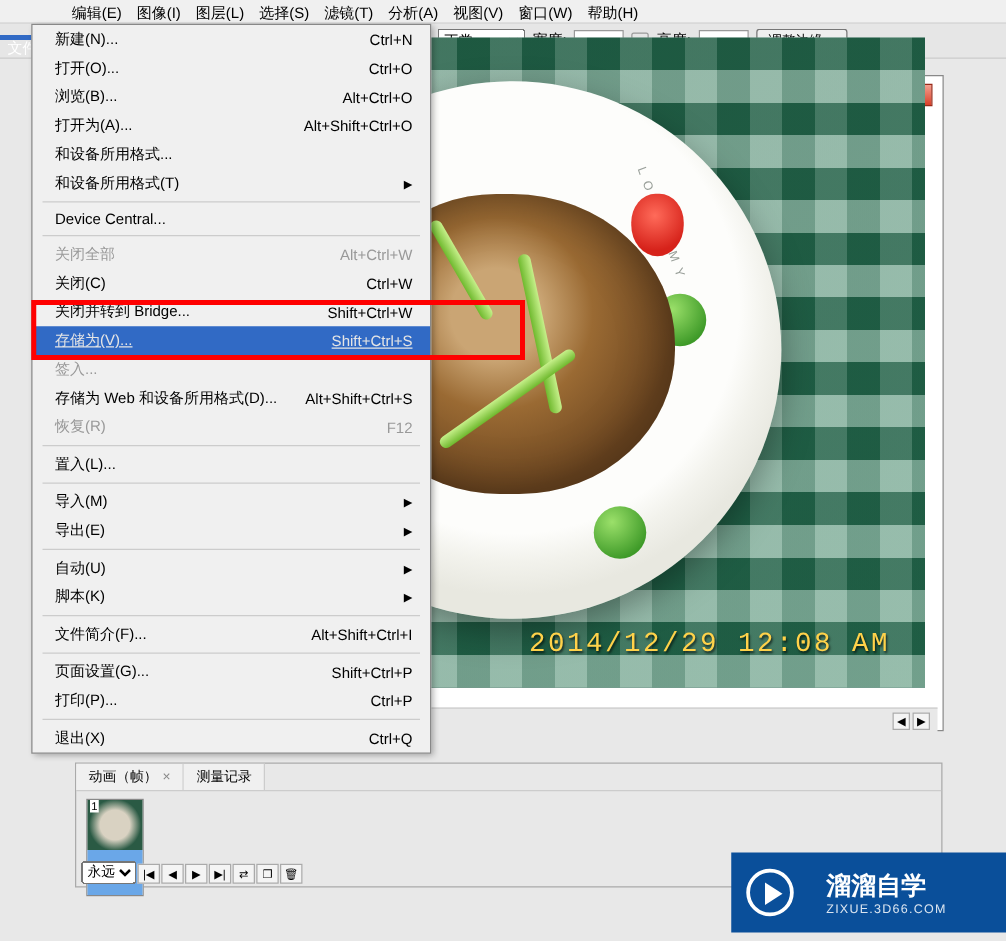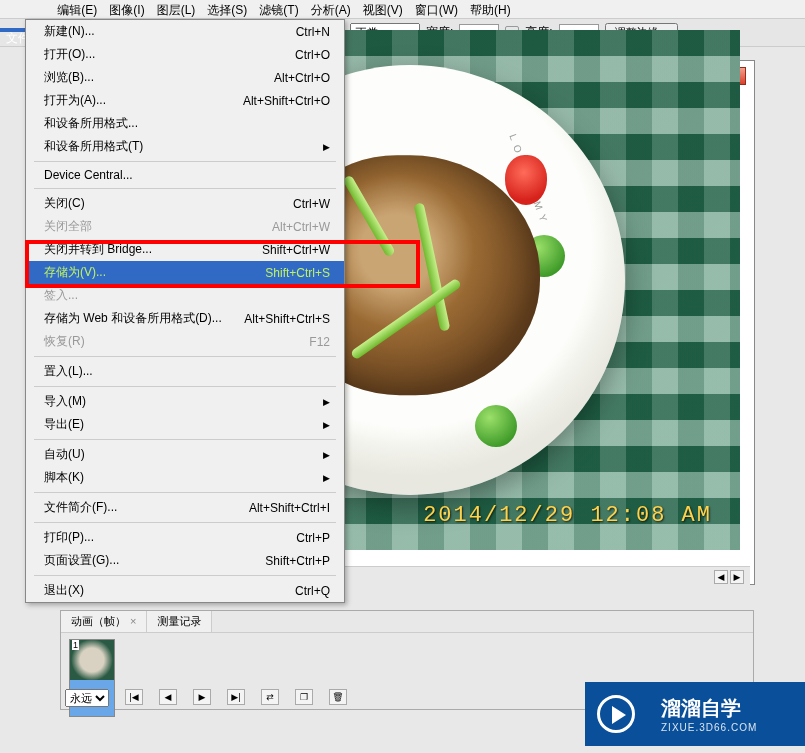--- a/index.html
+++ b/index.html
@@ -15,21 +15,21 @@
   .toolbar2 select { font-size: 12px; height: 20px; width: 70px; }
   .toolbar2 .lbl { font-size: 12px; }
   .toolbar2 input { width: 40px; height: 18px; border: 1px solid #999; font-size: 11px; }
   .toolbar2 button { font-size: 11px; height: 20px; padding: 0 8px; }
   .link-icon { width: 14px; height: 14px; border: 1px solid #999; border-radius: 2px; }
 
   
   .dropdown { position: absolute; left: 25px; top: 19px; width: 320px; background: #f0f0f0; border: 1px solid #888; box-shadow: 2px 2px 5px rgba(0,0,0,0.3); z-index: 100; }
   .dd-item { display: flex; justify-content: space-between; align-items: center; padding: 3px 14px 3px 18px; font-size: 12px; color: #000; cursor: default; position: relative; }
   .dd-item.disabled { color: #999; }
-  .dd-item.highlight { background: #316ac5; color: #bef264; }
+  .dd-item.highlight { background: #316ac5; color: #e5e5e5; text-decoration: underline; }
   .dd-item .arrow { font-size: 9px; }
   .dd-sep { height: 1px; background: #ccc; margin: 3px 8px; }
 
   
   .red-box { position: absolute; left: 25px; top: 240px; width: 395px; height: 48px; border: 4px solid #ff0000; z-index: 200; pointer-events: none; }
 
   
   .canvas-area { position: absolute; left: 75px; top: 60px; width: 680px; height: 525px; background: #fff; border: 1px solid #888; }
   .win-controls { position: absolute; right: 8px; top: 6px; display: flex; gap: 0; }
   .win-btn { width: 28px; height: 18px; border: 1px solid #7a9cc6; background: linear-gradient(#f4f8fd,#dbe8f7); font-size: 10px; text-align:center; line-height:16px; color:#333; }
@@ -61,21 +61,21 @@
 
   
   .anim-panel { position: absolute; left: 60px; top: 610px; width: 694px; height: 100px; background: #e8e8e8; border: 1px solid #aaa; }
   .anim-tabs { display: flex; height: 22px; border-bottom: 1px solid #ccc; font-size: 11px; }
   .anim-tab { padding: 3px 10px; border-right: 1px solid #ccc; background: #f0f0f0; }
   .anim-tab .x { margin-left: 4px; color: #888; }
   .frame { position: absolute; left: 8px; top: 28px; width: 46px; border: 1px solid #888; background:#fff;}
   .frame .num { position:absolute; left:2px; top:0; font-size:9px; background:#fff; padding:0 1px;}
   .frame .thumb { width:44px; height:40px; background: radial-gradient(circle at 50% 50%, #d9d2c2 0 40%, #2a5a44 70%);}
   .frame .dur { background:#6aa7e8; color:#fff; font-size:10px; text-align:center; padding:11px 0;}
-  .anim-ctrl { position:absolute; left:4px; bottom:2px; display:flex; align-items:flex-start; gap:16px; font-size:11px;margin-top:39px;}
+  .anim-ctrl { position:absolute; left:4px; bottom:2px; display:flex; align-items:flex-end; gap:1px; font-size:11px;margin-top:39px;}
   .anim-ctrl select { font-size:11px; height:18px;}
   .anim-ctrl .btn { width:18px; height:16px; border:1px solid #aaa; background:#f4f4f4; font-size:9px; text-align:center; line-height:14px;}
 
   
   .watermark { position: absolute; right: 0; bottom: 7px; width: 220px; height: 64px; background: #0a4f9a; color: #fff; display: flex; align-items: center; gap: 26px; padding-left: 12px; }
   .watermark .logo { width: 38px; height: 38px; border: 3px solid #fff; border-radius: 50%; position: relative; }
   .watermark .logo::after { content: ""; position: absolute; left: 12px; top: 8px; border-left: 14px solid #fff; border-top: 9px solid transparent; border-bottom: 9px solid transparent; }
   .watermark .txt .big { font-size: 20px; font-weight: bold; }
   .watermark .txt .small { font-size: 10px; letter-spacing: 1px; opacity: .85; }
 </style>
@@ -153,29 +153,29 @@
   <div class="dd-item">
       <span>和设备所用格式(T)</span>
       <span class="arrow">▶</span>
     </div>
   <div class="dd-sep"></div>
   <div class="dd-item">
       <span>Device Central...</span>
       <span></span>
     </div>
   <div class="dd-sep"></div>
-  <div class="dd-item">
-      <span>关闭(C)</span>
-      <span>Ctrl+W</span>
-    </div>
   <div class="dd-item disabled">
       <span>关闭全部</span>
       <span>Alt+Ctrl+W</span>
     </div>
   <div class="dd-item">
+      <span>关闭(C)</span>
+      <span>Ctrl+W</span>
+    </div>
+  <div class="dd-item">
       <span>关闭并转到 Bridge...</span>
       <span>Shift+Ctrl+W</span>
     </div>
   <div class="dd-item highlight">
       <span>存储为(V)...</span>
       <span>Shift+Ctrl+S</span>
     </div>
   <div class="dd-item disabled">
       <span>签入...</span>
       <span></span>
@@ -211,26 +211,26 @@
       <span>脚本(K)</span>
       <span class="arrow">▶</span>
     </div>
   <div class="dd-sep"></div>
   <div class="dd-item">
       <span>文件简介(F)...</span>
       <span>Alt+Shift+Ctrl+I</span>
     </div>
   <div class="dd-sep"></div>
   <div class="dd-item">
+      <span>页面设置(G)...</span>
+      <span>Shift+Ctrl+P</span>
+    </div>
+  <div class="dd-item">
       <span>打印(P)...</span>
       <span>Ctrl+P</span>
-    </div>
-  <div class="dd-item">
-      <span>页面设置(G)...</span>
-      <span>Shift+Ctrl+P</span>
     </div>
   <div class="dd-sep"></div>
   <div class="dd-item">
       <span>退出(X)</span>
       <span>Ctrl+Q</span>
     </div>
 </div>
 
 <div class="red-box"></div>
 

